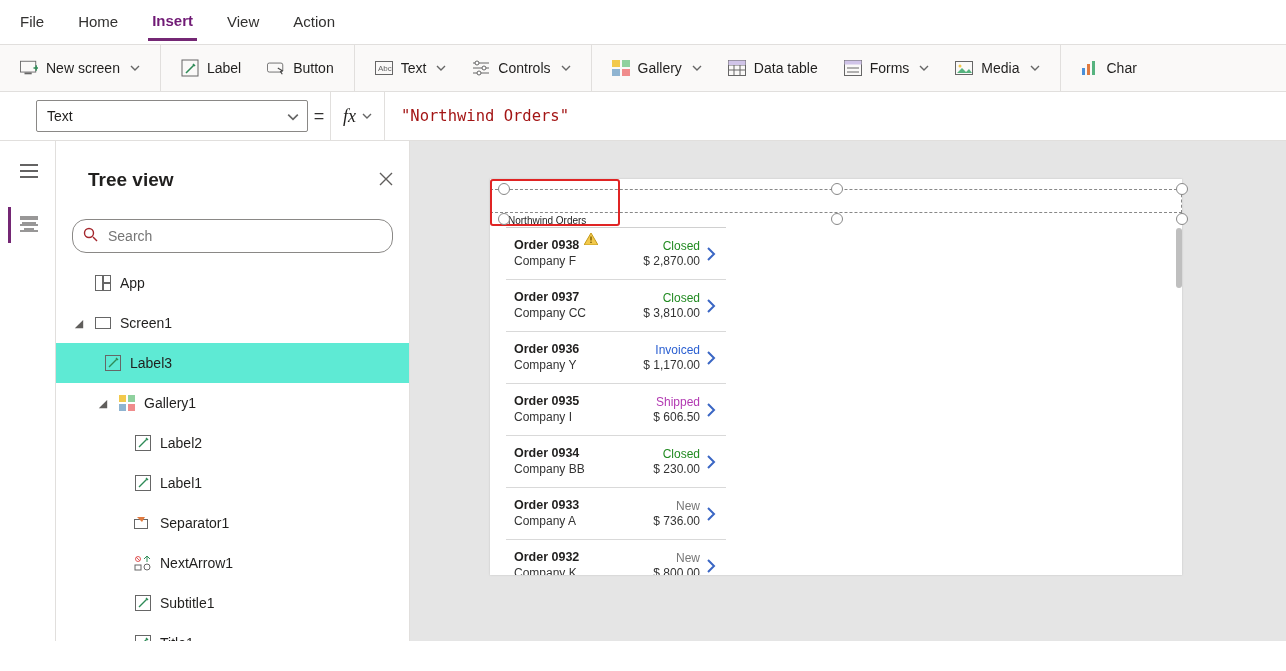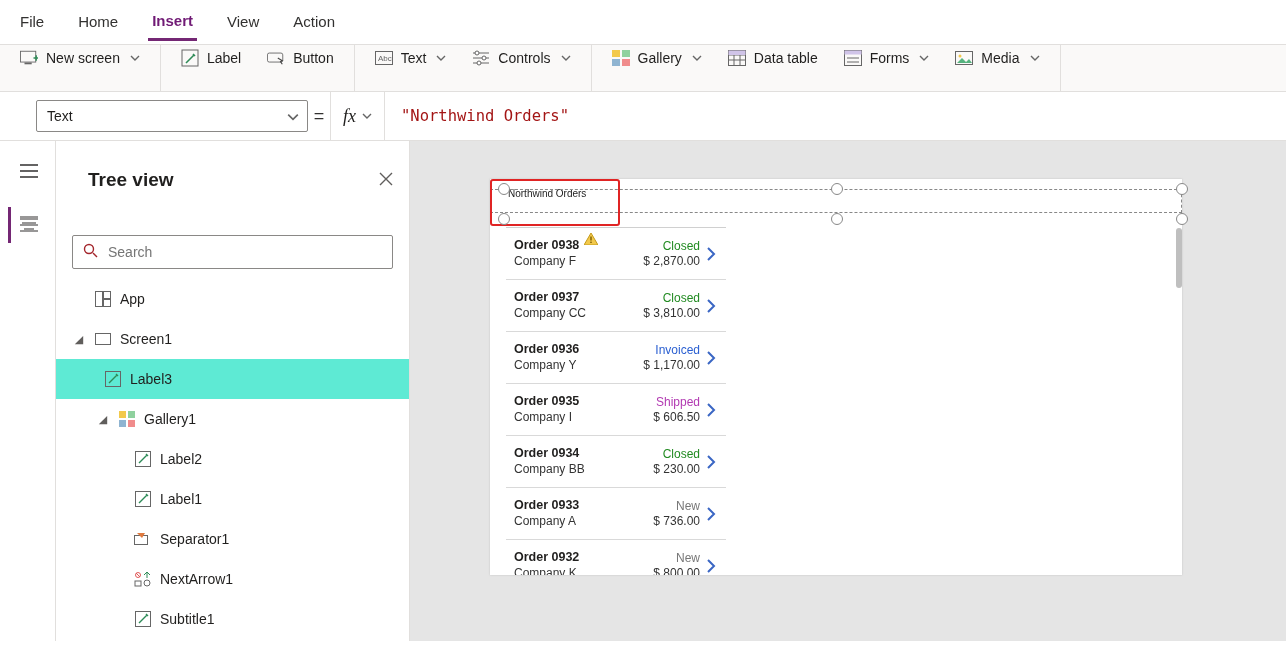--- a/index.html
+++ b/index.html
@@ -6,21 +6,21 @@
 *{box-sizing:border-box}
 .app{width:1286px;height:641px;display:flex;flex-direction:column}
 
 
 .menubar{height:44px;display:flex;align-items:center;padding:0 16px;gap:26px;border-bottom:1px solid #fff}
 .menubar .mi{padding:9px 4px;font-size:15px;color:#323130;cursor:pointer}
 .menubar .mi.active{font-weight:600;border-bottom:3px solid #742774;color:#701a75}
 
 
 .ribbon{height:48px;display:flex;align-items:center;border-top:1px solid #e1dfdd;border-bottom:1px solid #e1dfdd;background:#faf9f8}
-.rgroup{display:flex;align-items:flex-start;height:100%;padding:0 14px;border-right:1px solid #e1dfdd}
+.rgroup{display:flex;align-items:center;height:100%;padding:0 14px;border-right:1px solid #e1dfdd}
 .rbtn{display:flex;align-items:center;gap:8px;padding:4px 6px;font-size:14px;color:#201f1e;cursor:pointer}
 .ricon{width:18px;height:18px;display:inline-flex;align-items:center;justify-content:center}
 .chev{width:10px;height:10px;margin-left:2px}
 .chev svg{display:block}
 
 
 .fbar{height:49px;display:flex;align-items:center;border-bottom:1px solid #e1dfdd;background:#fff}
 .fprop{margin-left:36px;width:272px;height:32px;border:1px solid #8a8886;display:flex;align-items:center;justify-content:space-between;padding:0 10px;border-radius:2px}
 .feq{width:22px;text-align:center;font-size:18px;color:#323130}
 .ffxwrap{display:flex;align-items:center;height:49px;border-left:1px solid #e1dfdd;border-right:1px solid #e1dfdd;padding:0 12px}
@@ -30,39 +30,39 @@
 
 .lower{flex:1;display:flex;overflow:hidden}
 .rail{width:56px;border-right:1px solid #e1dfdd;display:flex;flex-direction:column;align-items:center;padding-top:12px;gap:18px}
 .railbtn{width:40px;height:36px;display:flex;align-items:center;justify-content:center;cursor:pointer;border-left:3px solid transparent}
 .railbtn.active{border-left-color:#742774}
 
 .panel{width:354px;border-right:1px solid #e1dfdd;display:flex;flex-direction:column;background:#fff}
 .phead{display:flex;align-items:center;justify-content:space-between;padding:12px 16px 8px}
 .phead h3{margin:16px;font-size:19px;font-weight:600}
 .closebtn{cursor:pointer}
-.search{margin:20px 16px 10px;height:34px;border:1px solid #8a8886;display:flex;align-items:center;gap:8px;padding:0 10px;border-radius:2px}
+.search{margin:4px 16px 10px;height:34px;border:1px solid #8a8886;display:flex;align-items:center;gap:8px;padding:0 10px;border-radius:14px}
 .search input{border:0;outline:0;flex:1;font-size:14px}
 
 .tree{flex:1;overflow:auto;font-size:14px}
 .trow{display:flex;align-items:center;height:40px;gap:8px;padding-right:10px;cursor:pointer}
 .trow.sel{background:#5eead4}
 .trow .ticon{display:inline-flex;width:18px;height:18px;align-items:center;justify-content:center}
 .caret{width:14px;text-align:center;font-size:11px;color:#605e5c}
 .pad0{padding-left:16px}.pad1{padding-left:16px}.pad2{padding-left:48px}.pad3{padding-left:70px}.pad4{padding-left:78px}
 
 .canvas{flex:1;background:#e5e5e5;position:relative;overflow:hidden}
 
 .preview{position:absolute;left:80px;top:38px;width:692px;height:396px;background:#fff;box-shadow:0 0 2px rgba(0,0,0,0.15)}
 .pvsel{position:absolute;left:80px;top:38px;width:692px;height:34px;pointer-events:none}
 .pvsel .dashbox{position:absolute;inset:10px 0 0 0;border:1px dashed #888}
 .pvsel .redbox{position:absolute;top:0;left:0;width:130px;height:47px;border:2px solid #e02424;border-radius:3px}
 .handle{position:absolute;width:12px;height:12px;border:1px solid #888;background:#fff;border-radius:50%}
 
-.lbltext{position:absolute;left:18px;top:9px;font-size:10px;color:#222}
+.lbltext{position:absolute;left:18px;top:36px;font-size:10px;color:#222}
 
 .gallery{position:absolute;left:16px;top:48px;width:220px;height:348px;overflow:hidden;border-top:1px solid #d0d0d0}
 .grow{height:52px;border-bottom:1px solid #d9d9d9;display:grid;grid-template-columns:1fr auto 18px;align-items:center;column-gap:4px;padding:6px 4px 6px 8px;position:relative}
 .grow .gleft{display:flex;flex-direction:column;line-height:1.25}
 .grow .gtitle{font-size:12.5px;font-weight:700}
 .grow .gsub{font-size:12px;color:#333}
 .grow .gright{display:flex;flex-direction:column;align-items:flex-end;line-height:1.25}
 .grow .gstatus{font-size:12px}
 .grow .gamt{font-size:12px;color:#333}
 .grow .gnext svg{display:block}
@@ -214,20 +214,32 @@
         </span>
         <span>Media</span>
         <span class="chev">
             <svg width="10" height="10" viewBox="0 0 10 10">
               <path d="M1 3 L5 7 L9 3" fill="none" stroke="#666" stroke-width="1.4"></path>
             </svg>
           </span>
       </div>
     </div>
 
+    <div class="rgroup" style="border-right:0">
+      <div class="rbtn">
+        <span class="ricon">
+          <svg width="18" height="16" viewBox="0 0 18 16">
+              <rect x="1" y="8" width="3" height="7" fill="#4a90d9"></rect>
+              <rect x="6" y="4" width="3" height="11" fill="#e07a3f"></rect>
+              <rect x="11" y="1" width="3" height="14" fill="#56b37f"></rect>
+            </svg>
+        </span>
+        <span>Char</span>
+      </div>
+    </div>
   </div>
 
   <div class="fbar">
     <div class="fprop">
       <span>Text</span>
       <span class="chev">
           <svg width="12" height="12" viewBox="0 0 10 10">
             <path d="M1 3 L5 7 L9 3" fill="none" stroke="#666" stroke-width="1.4"></path>
           </svg>
         </span>

